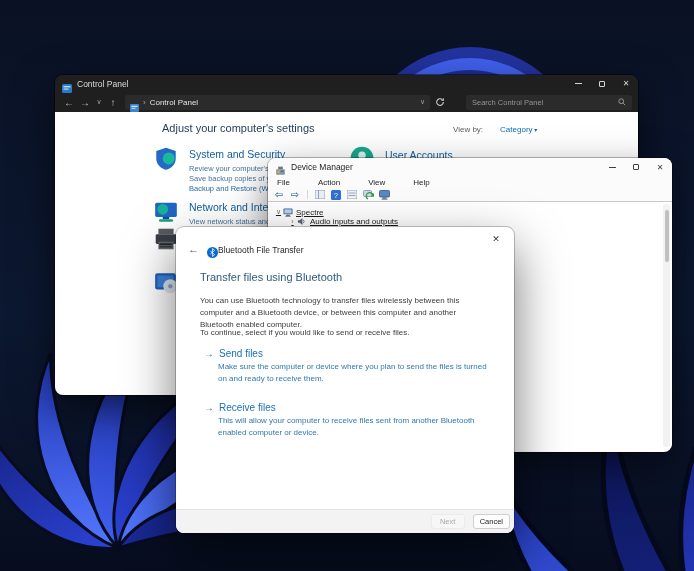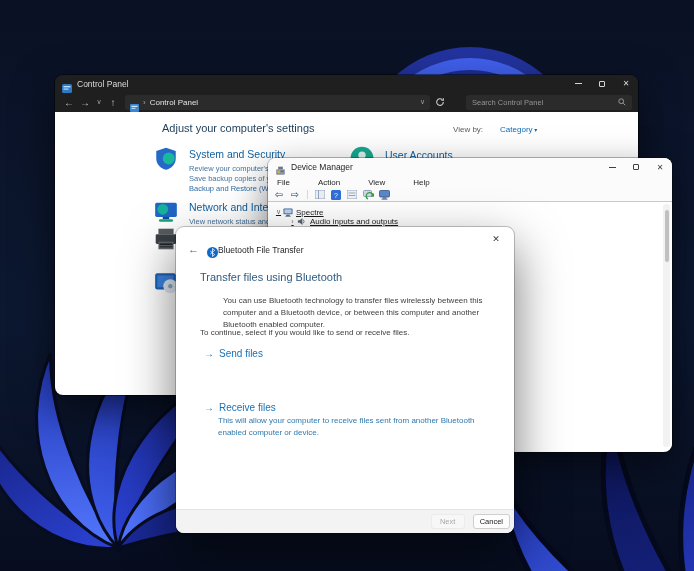--- a/index.html
+++ b/index.html
@@ -359,27 +359,28 @@
       <span class="bt-back">←</span>
       <span class="bt-ico">
         <svg width="11" height="11" viewBox="0 0 16 16">
             <circle cx="8" cy="8" r="8" fill="#0a6ad0"></circle>
             <path d="M8 2.2v11.6M8 2.2l3.1 2.7-6.2 5.2M8 13.8l3.1-2.7-6.2-5.2" fill="none" stroke="#fff" stroke-width="1.1" stroke-linejoin="round"></path>
           </svg>
       </span>
       <span class="bt-title">Bluetooth File Transfer</span>
     </div>
     <div class="bt-heading">Transfer files using Bluetooth</div>
-    <p class="bt-para" style="top:68px;margin-left:23px;">You can use Bluetooth technology to transfer files wirelessly between this computer and a Bluetooth device, or between this computer and another Bluetooth enabled computer.</p>
+    <p class="bt-para" style="top:68px;">You can use Bluetooth technology to transfer files wirelessly between this computer and a Bluetooth device, or between this computer and another Bluetooth enabled computer.</p>
     <p class="bt-para" style="top:100px;">To continue, select if you would like to send or receive files.</p>
 
     <div class="bt-option-label" style="left:28px; top:121px;">
       <span class="opt-arrow">→</span>
       <span class="opt-text">Send files</span>
     </div>
+    <p class="bt-option-desc" style="top:134px;">Make sure the computer or device where you plan to send the files is turned on and ready to receive them.</p>
 
     <div class="bt-option-label" style="left:28px; top:175px;">
       <span class="opt-arrow">→</span>
       <span class="opt-text">Receive files</span>
     </div>
     <p class="bt-option-desc" style="top:188px;">This will allow your computer to receive files sent from another Bluetooth enabled computer or device.</p>
 
     <footer class="bt-footer">
       <button class="btn disabled">Next</button>
       <button class="btn normal">Cancel</button>

